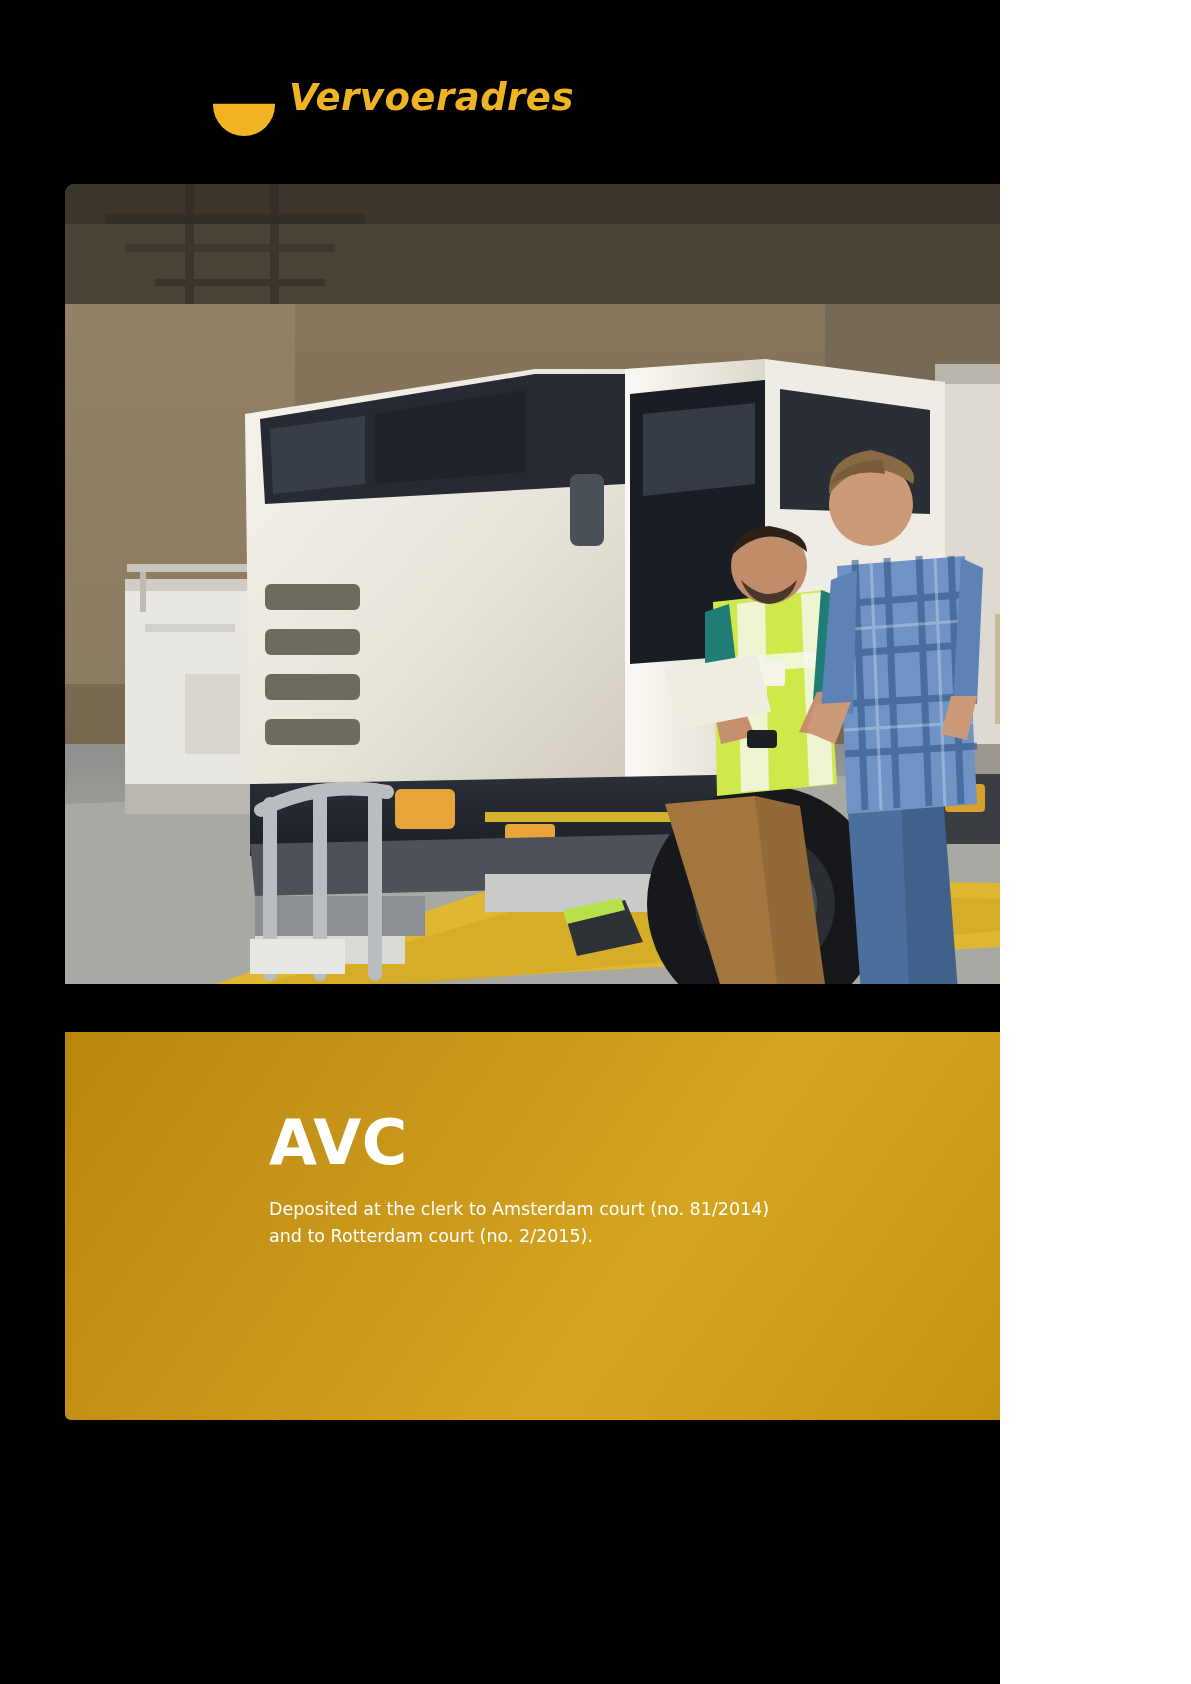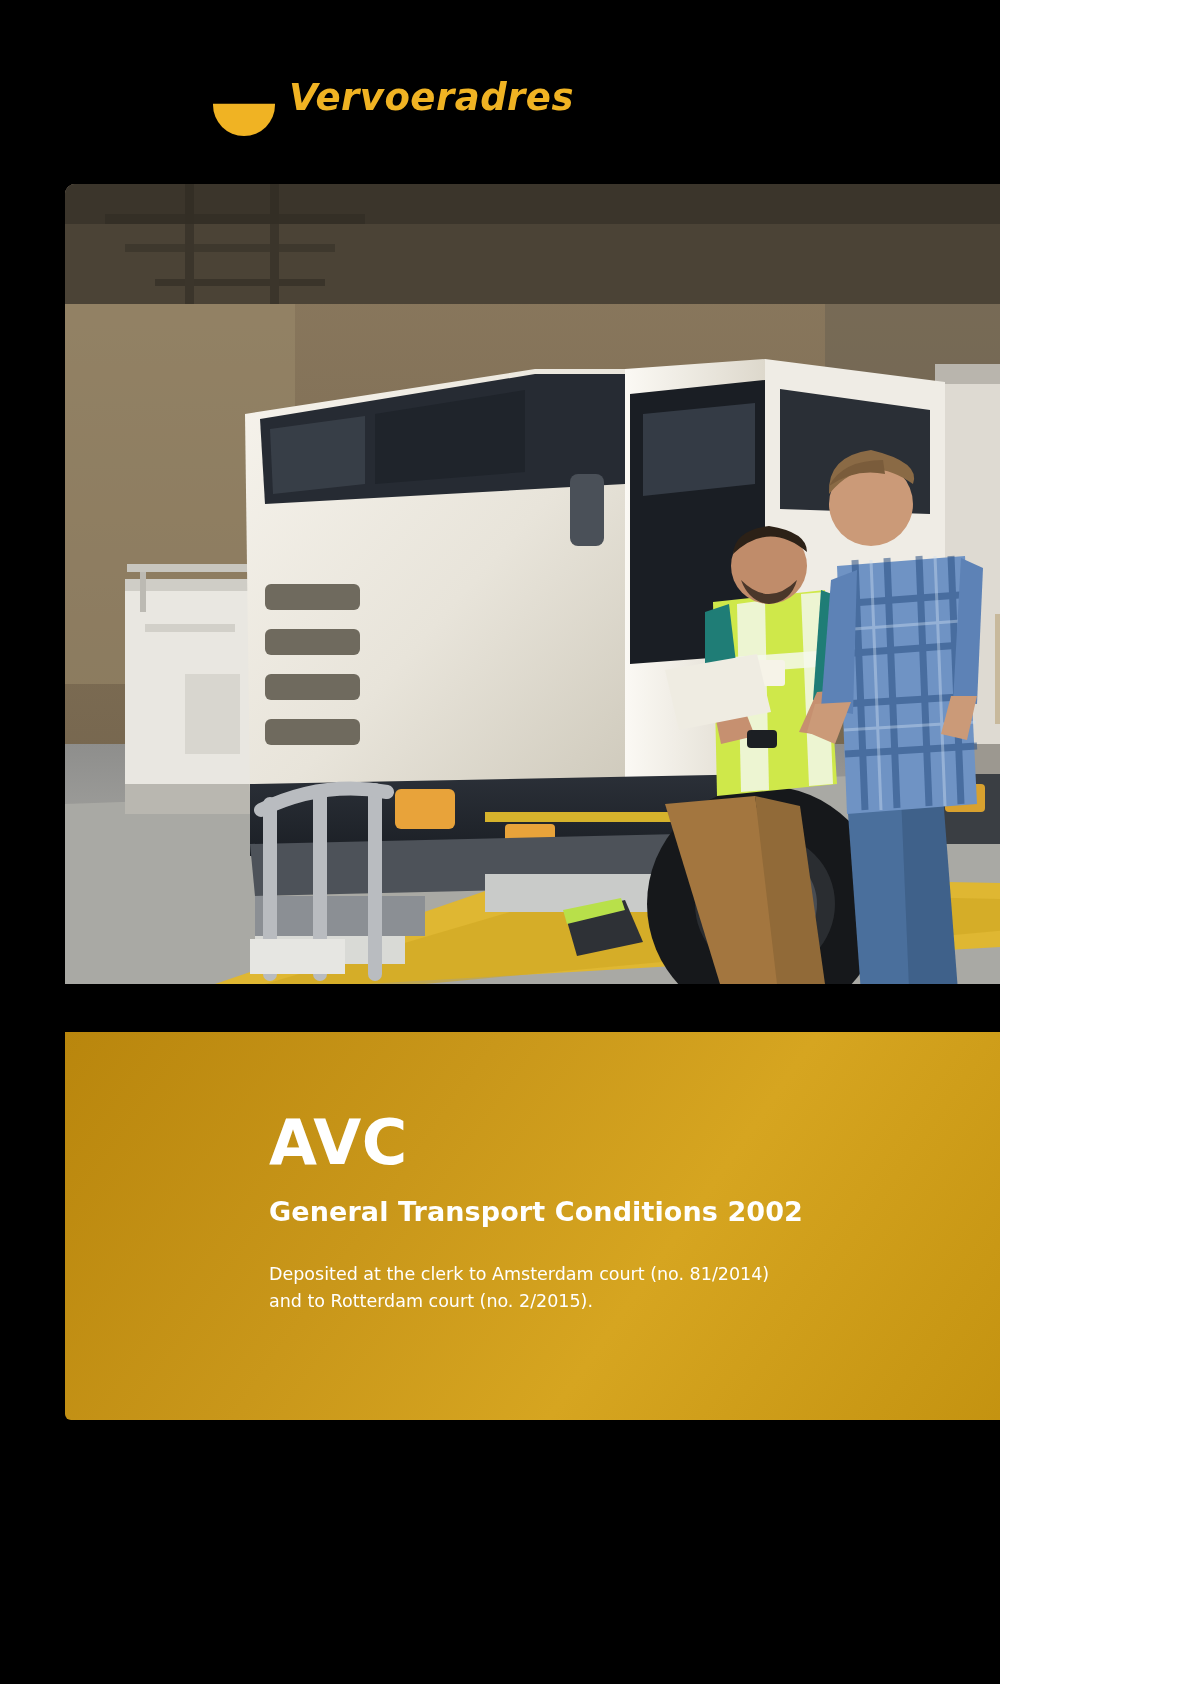--- a/index.html
+++ b/index.html
@@ -324,21 +324,20 @@
         <path d="M764 302 Q790 284 820 290 L818 276 Q778 276 764 302 Z" fill="#7a5c3b"></path>
       </g>
 
       <rect x="0" y="0" width="985" height="800" fill="none"></rect>
     </svg>
   </div>
 
   <div class="gold-panel">
     <div class="gold-inner">
       <h1 class="doc-title">AVC</h1>
-      <div class="doc-subtitle">General Transport Conditions 2002</div>
       <p class="doc-note">
         <span>Deposited at the clerk to Amsterdam court (no. 81/2014)</span><br>
         <span>and to Rotterdam court (no. 2/2015).</span>
       </p>
     </div>
   </div>
 
 </div>
 <div class="page-white-right"></div>
 

